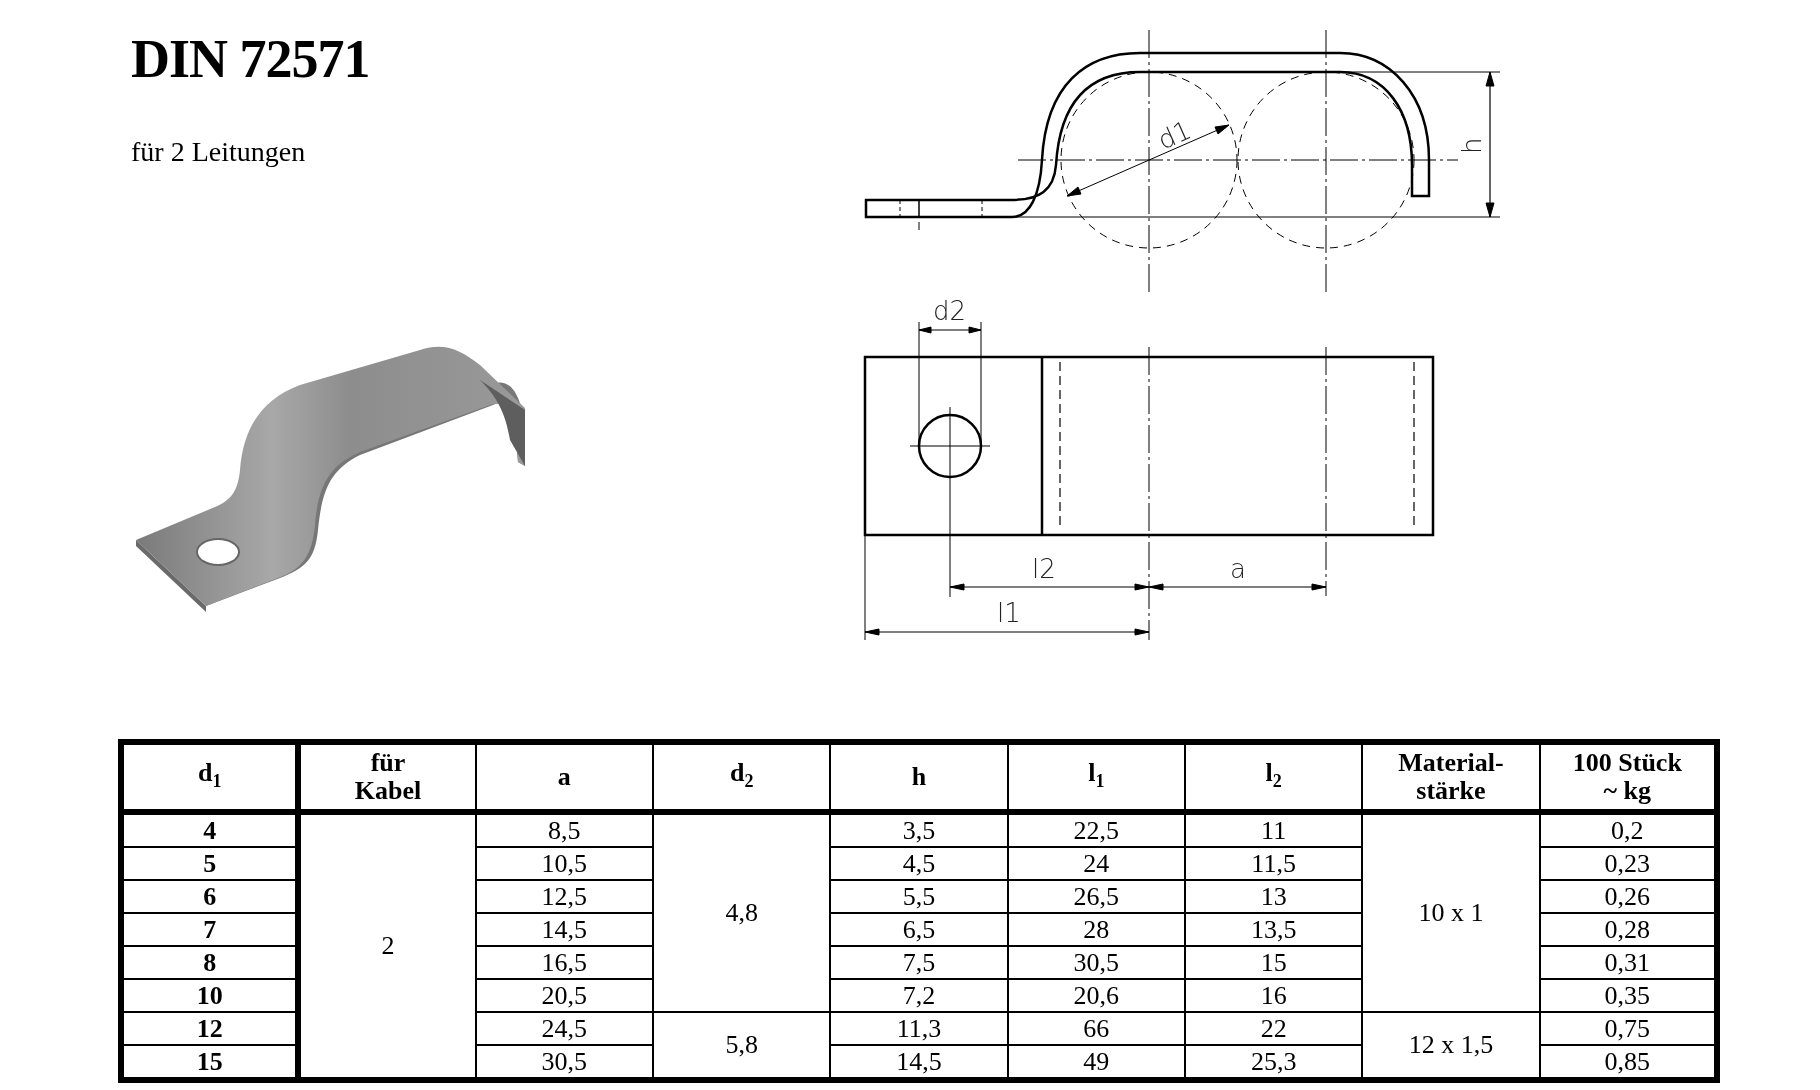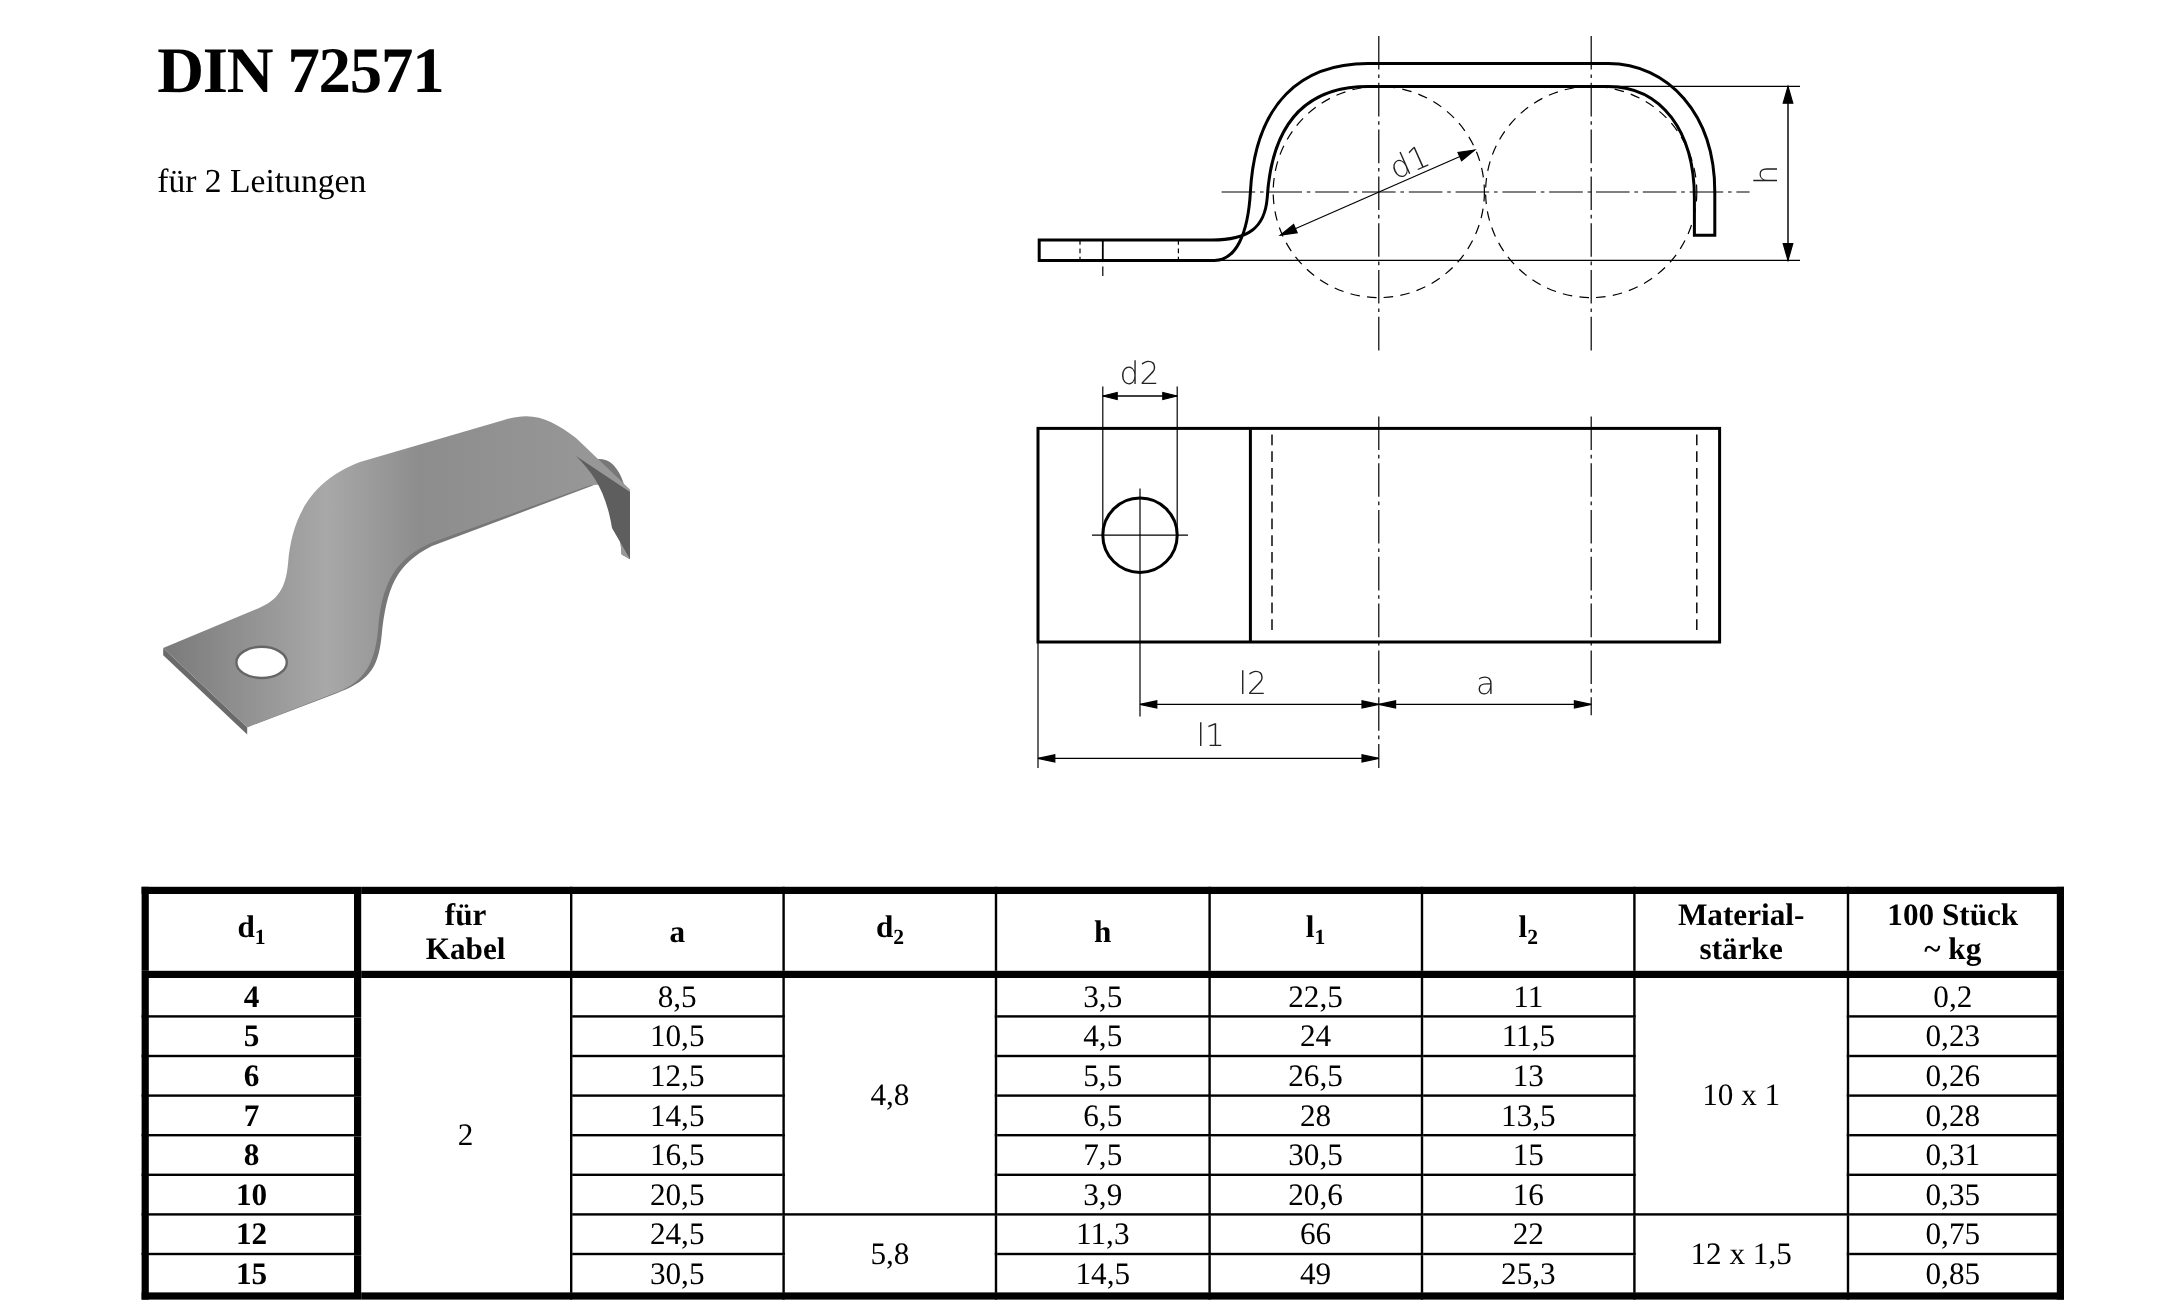--- a/index.html
+++ b/index.html
@@ -169,21 +169,21 @@
       <td class="c1">8</td>
       <td>16,5</td>
       <td>7,5</td>
       <td>30,5</td>
       <td>15</td>
       <td>0,31</td>
     </tr>
     <tr>
       <td class="c1">10</td>
       <td>20,5</td>
-      <td>3,9</td>
+      <td>7,2</td>
       <td>20,6</td>
       <td>16</td>
       <td>0,35</td>
     </tr>
     <tr>
       <td class="c1">12</td>
       <td>24,5</td>
       <td rowspan="2">5,8</td>
       <td>11,3</td>
       <td>66</td>

